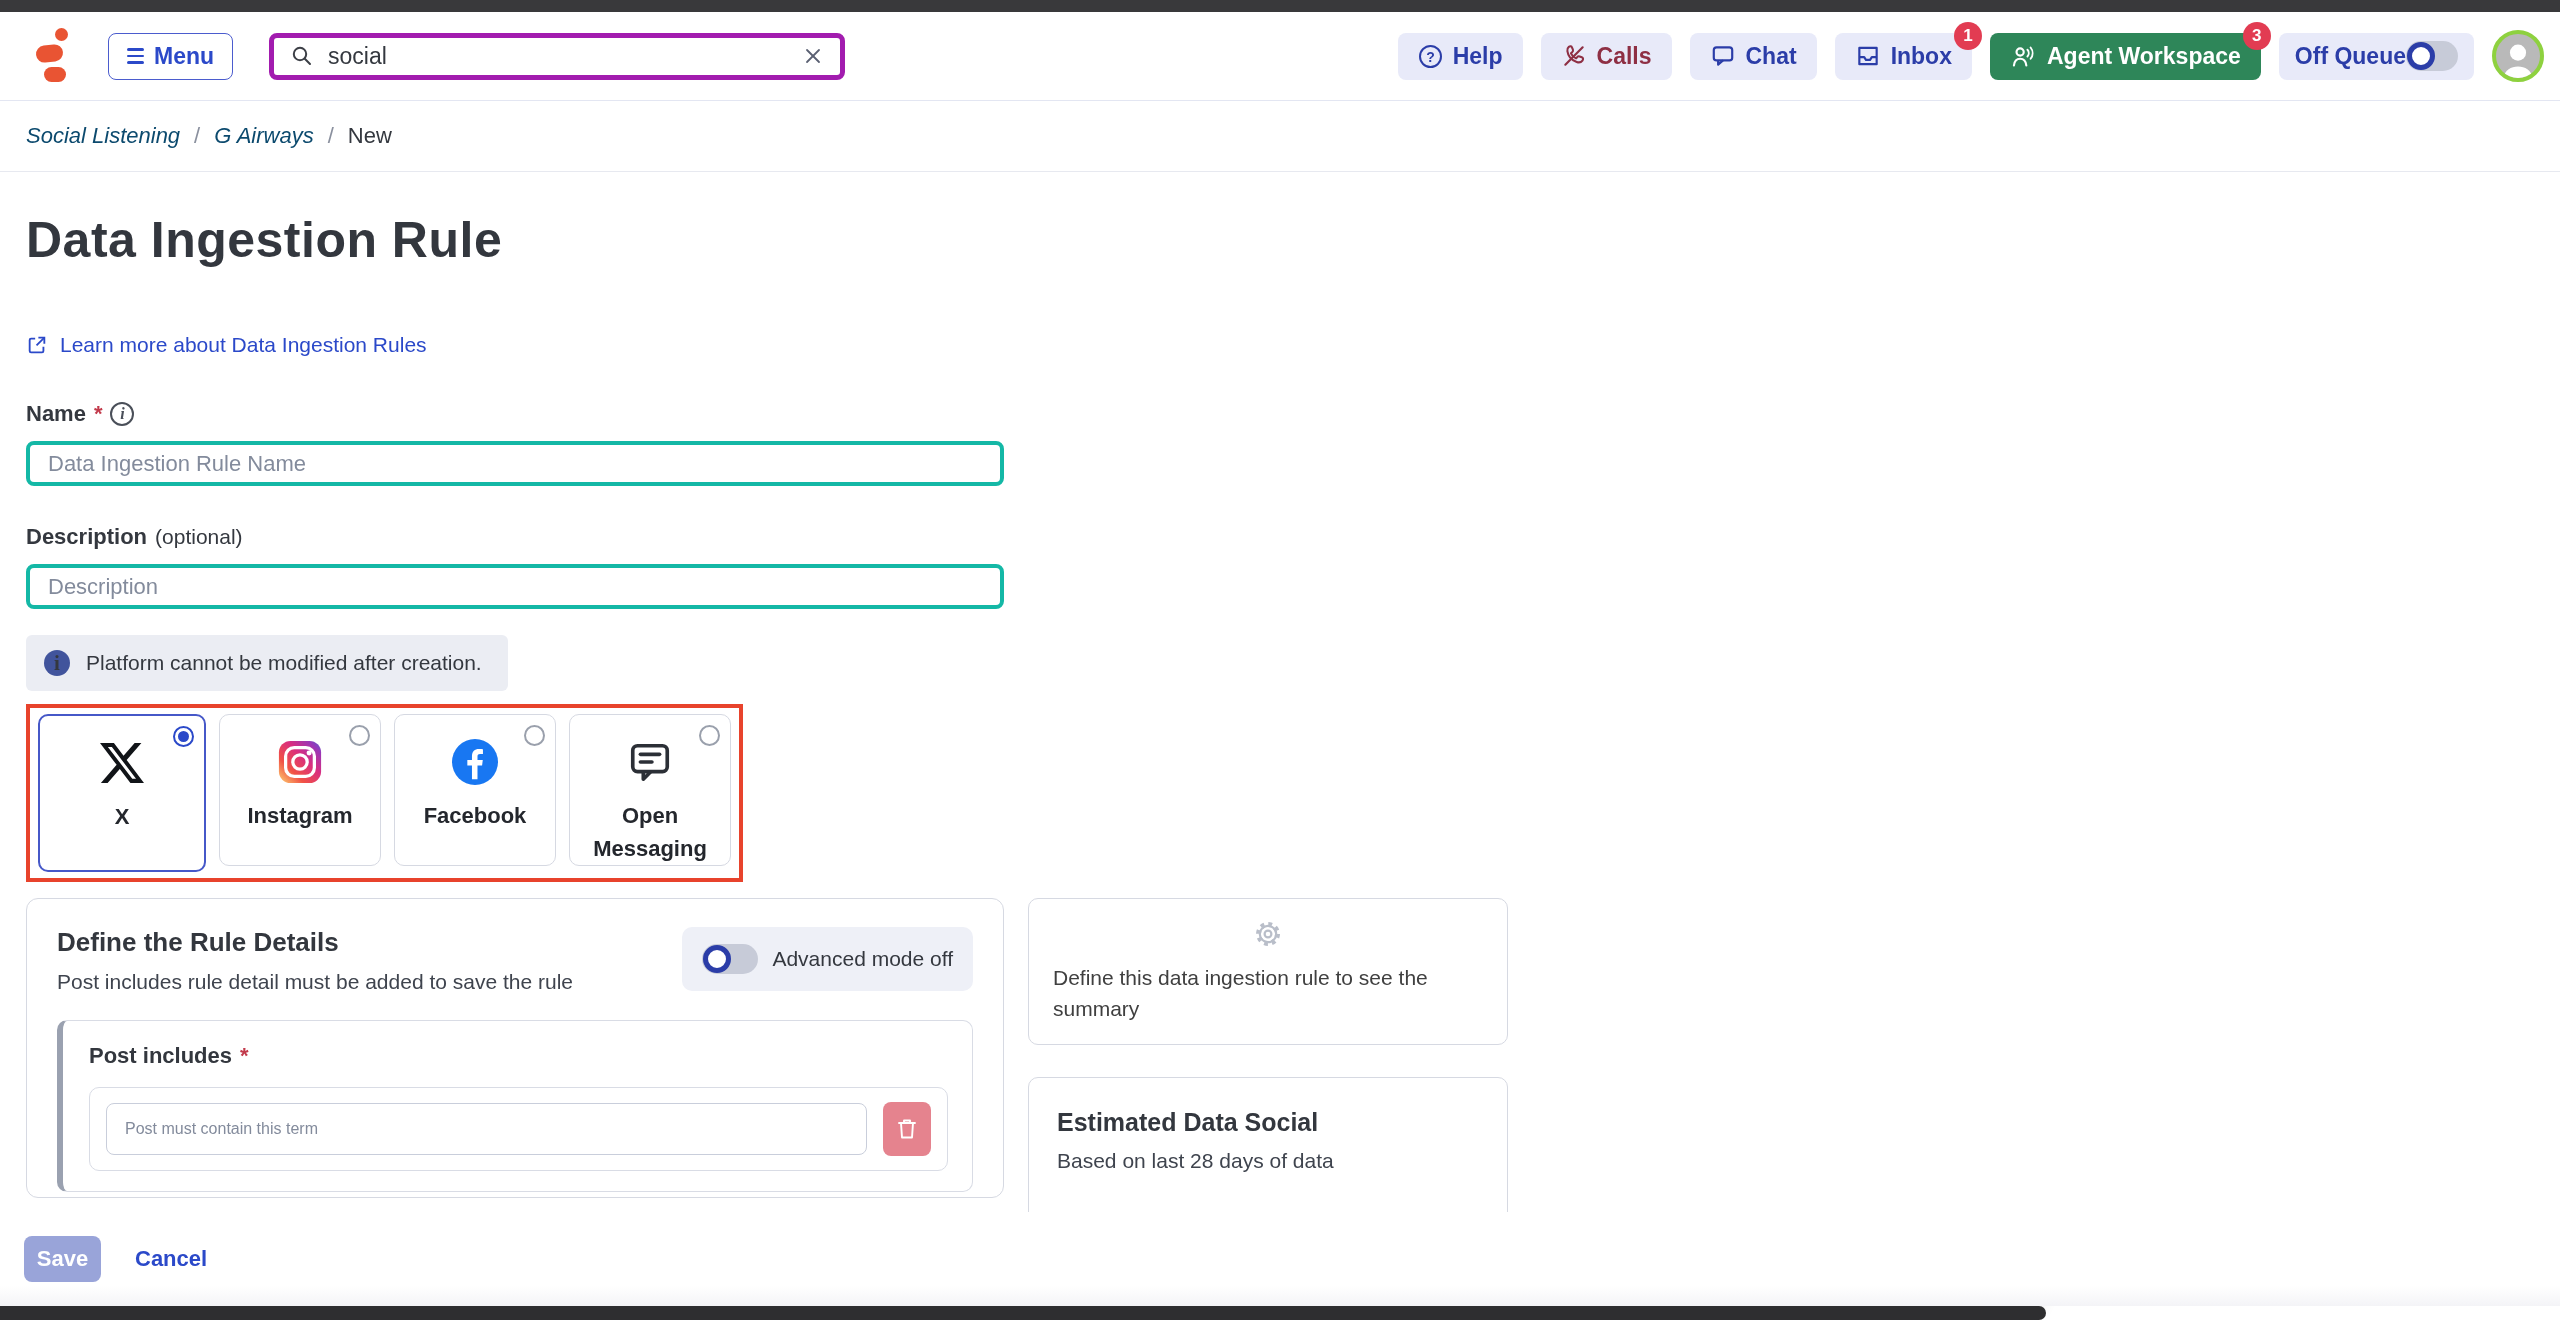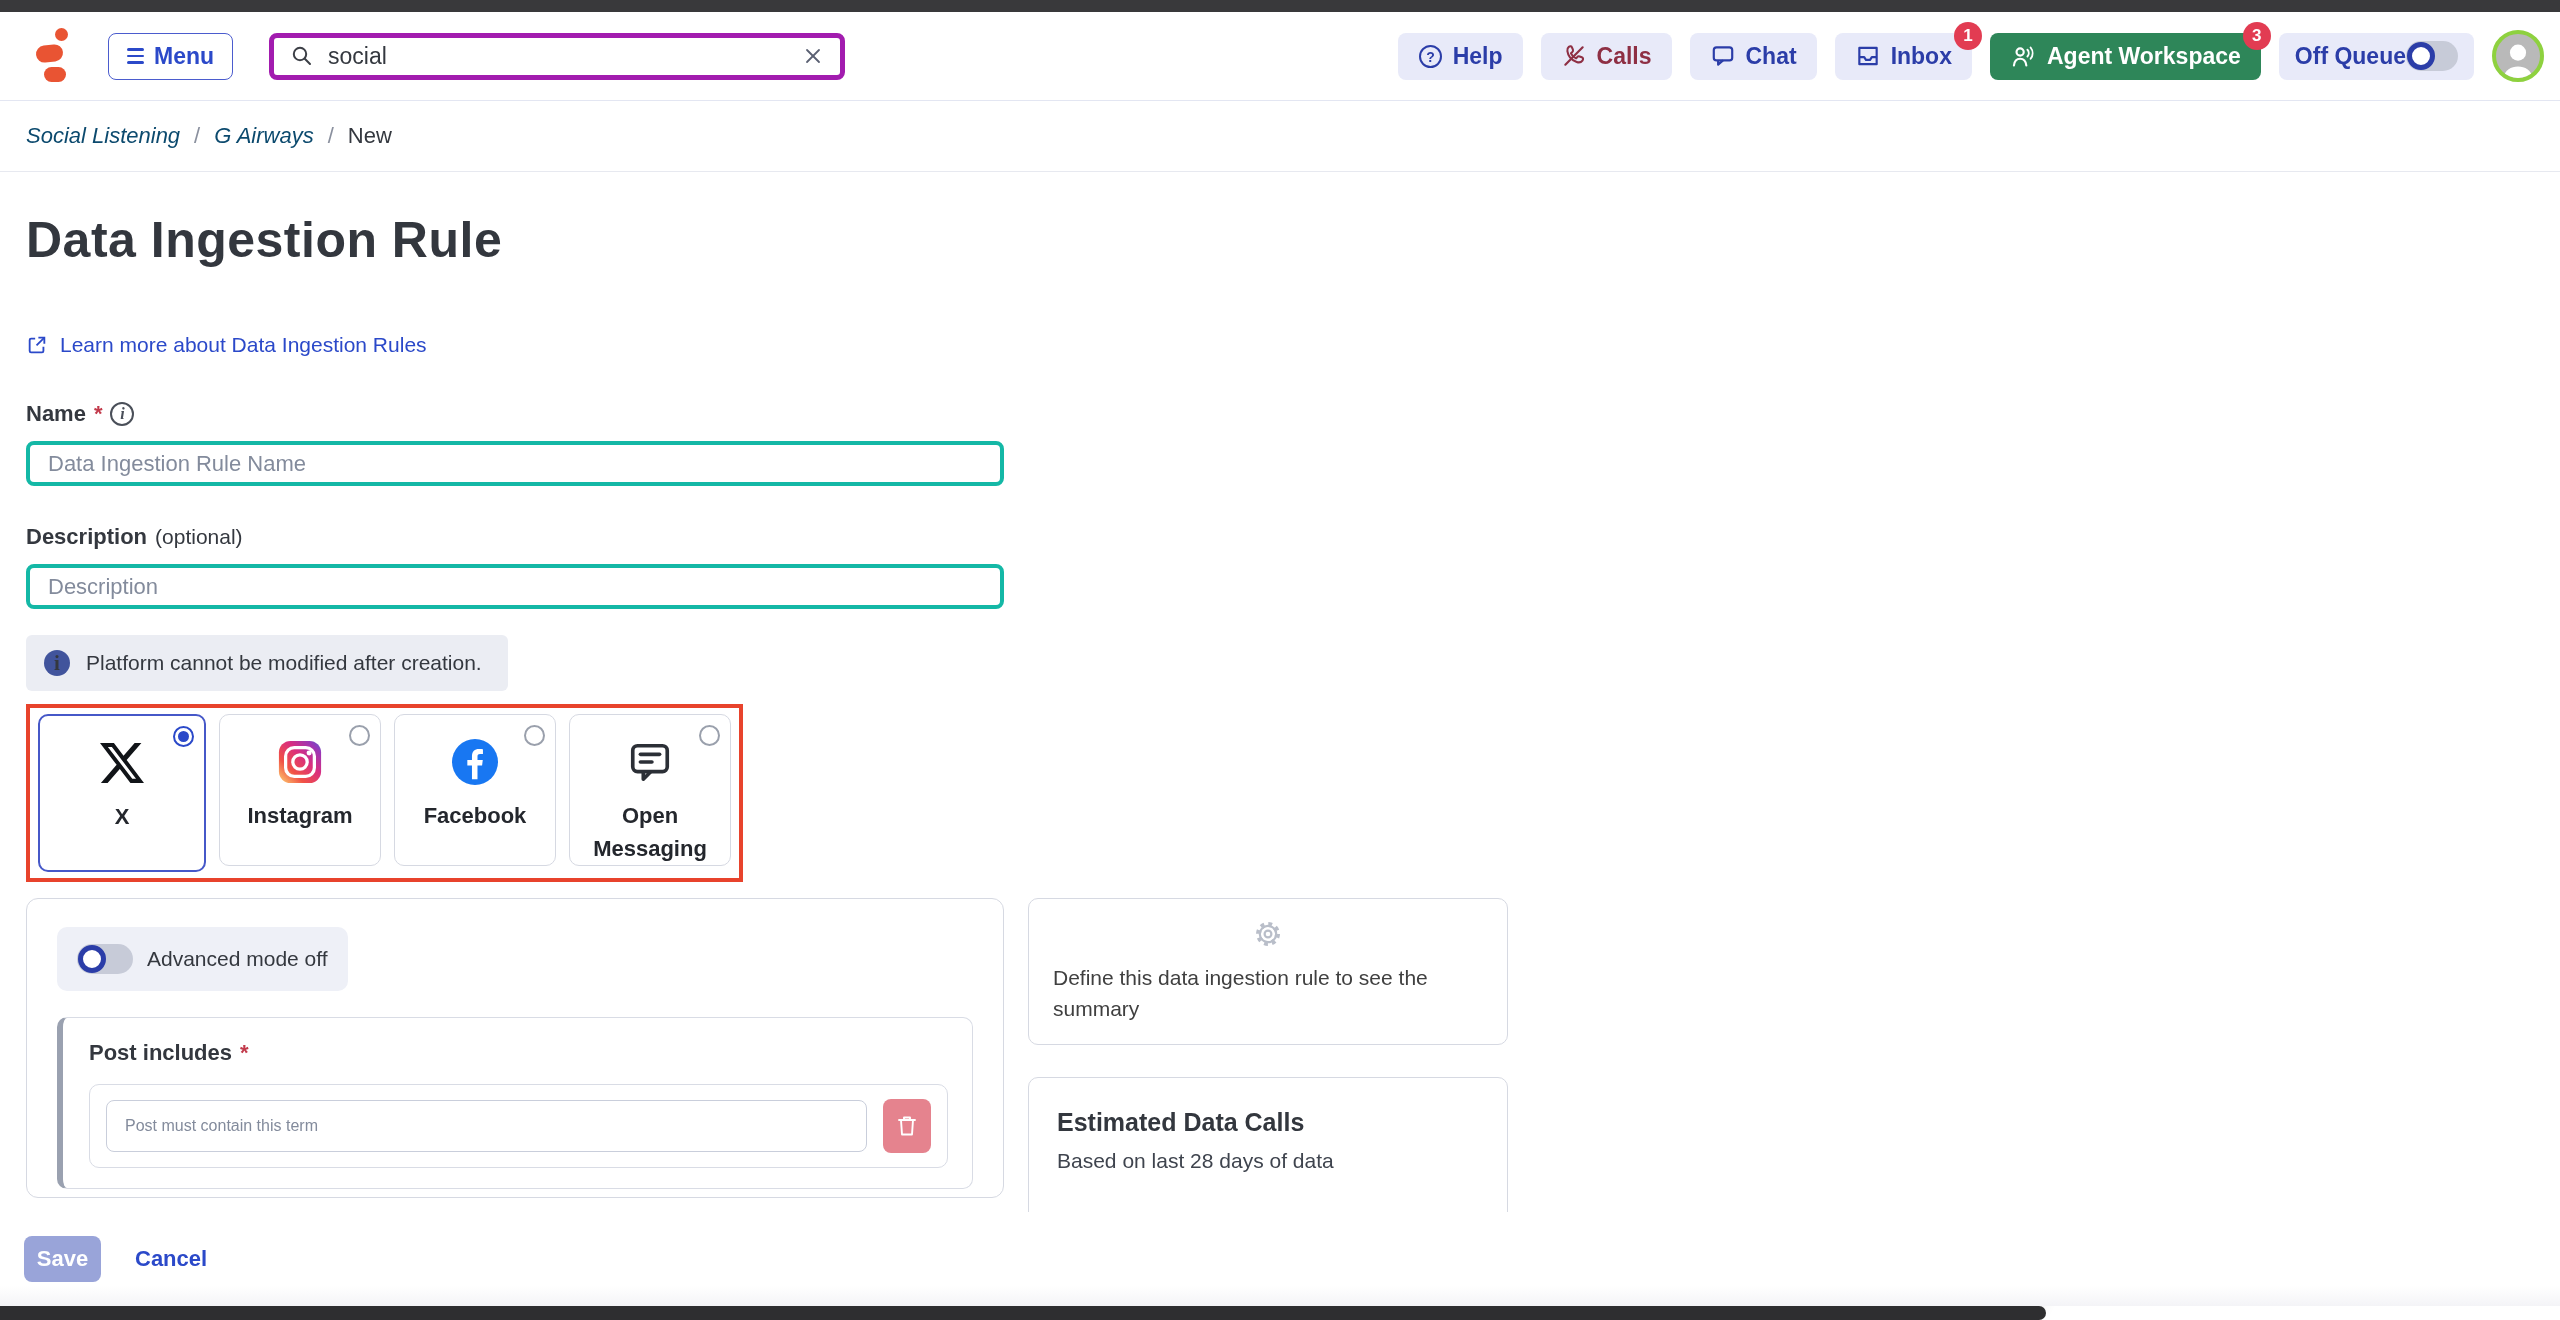--- a/index.html
+++ b/index.html
@@ -366,20 +366,24 @@
       </div>
 
     </div>
   </div>
 
   
   <div class="two-col">
 
     <div class="card left-card">
       <div class="lc-head">
+        <div>
+          <div class="lc-title">Define the Rule Details</div>
+          <div class="lc-sub">Post includes rule detail must be added to save the rule</div>
+        </div>
         <div class="adv-pill">
           <span class="switch" style="width:56px">
               <span class="knob"></span>
             </span>
           <span class="lbl">Advanced mode off</span>
         </div>
       </div>
 
       <div class="inner-card">
         <div class="pi-label">
@@ -402,21 +406,21 @@
     <div class="right-col">
       <div class="card sum-card">
         <svg width="30" height="30" viewBox="0 0 30 30">
           <circle cx="15" cy="15" r="9.5" fill="none" stroke="#b9bec9" stroke-width="5" stroke-dasharray="3.6 3.86"></circle>
           <circle cx="15" cy="15" r="8.2" fill="none" stroke="#b9bec9" stroke-width="2.2"></circle>
           <circle cx="15" cy="15" r="3.4" fill="none" stroke="#b9bec9" stroke-width="2.2"></circle>
         </svg>
         <div class="txt">Define this data ingestion rule to see the summary</div>
       </div>
       <div class="card usage-card">
-        <div class="usage-title">Estimated Data Calls</div>
+        <div class="usage-title">Estimated Data Social</div>
         <div class="usage-sub">Based on last 28 days of data</div>
       </div>
     </div>
 
   </div>
 </div>
 
 <div class="sheet-shadow"></div>
 <div class="footer">
   <button class="save-btn">Save</button>

